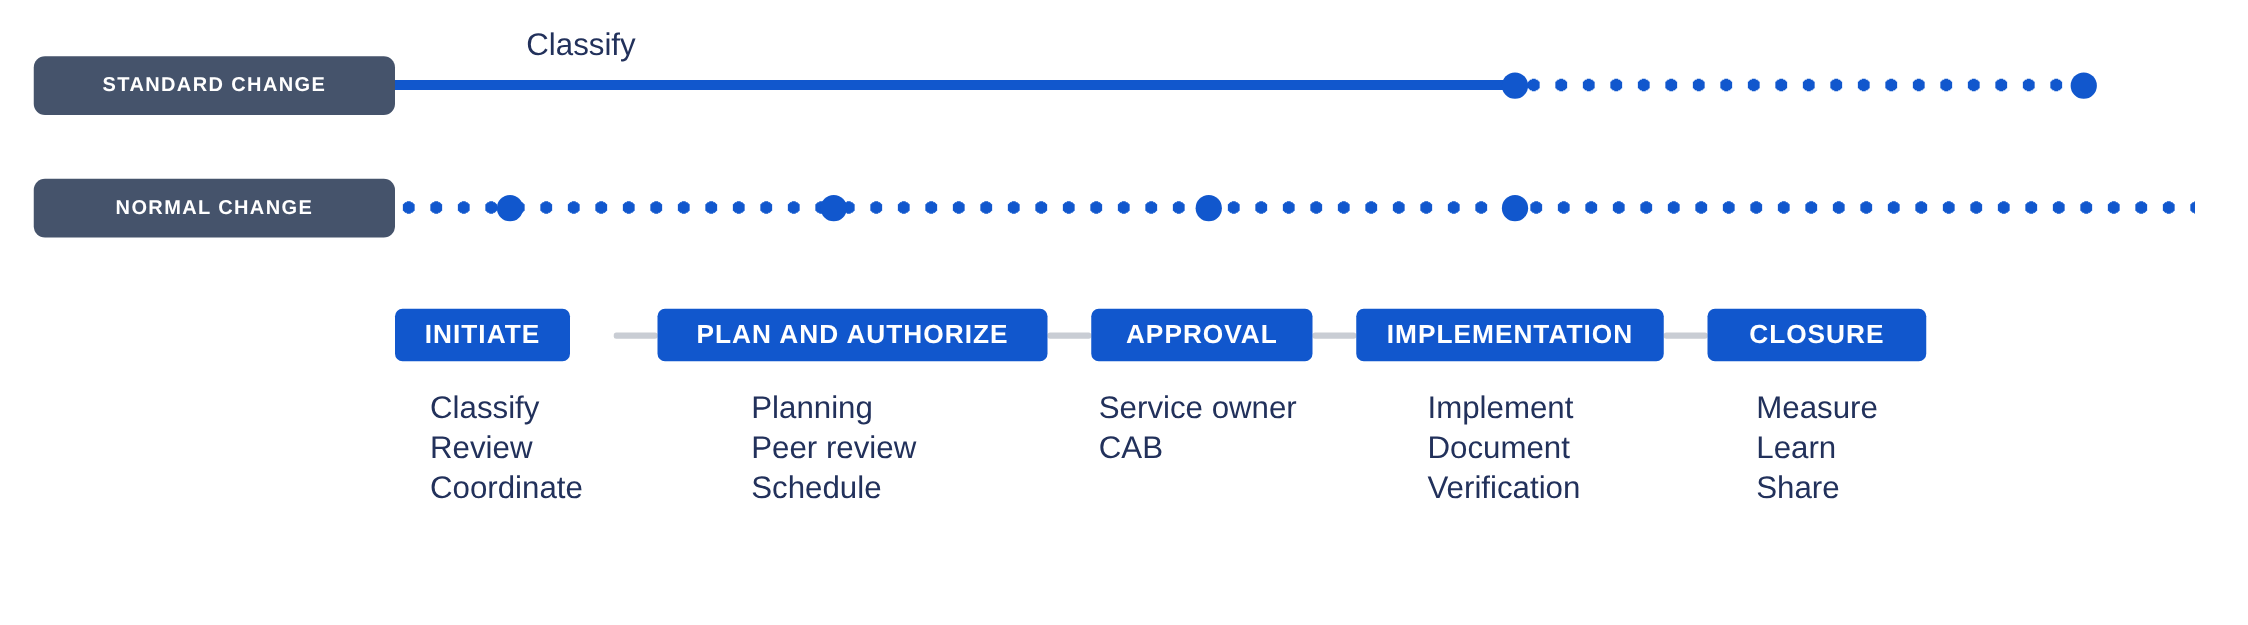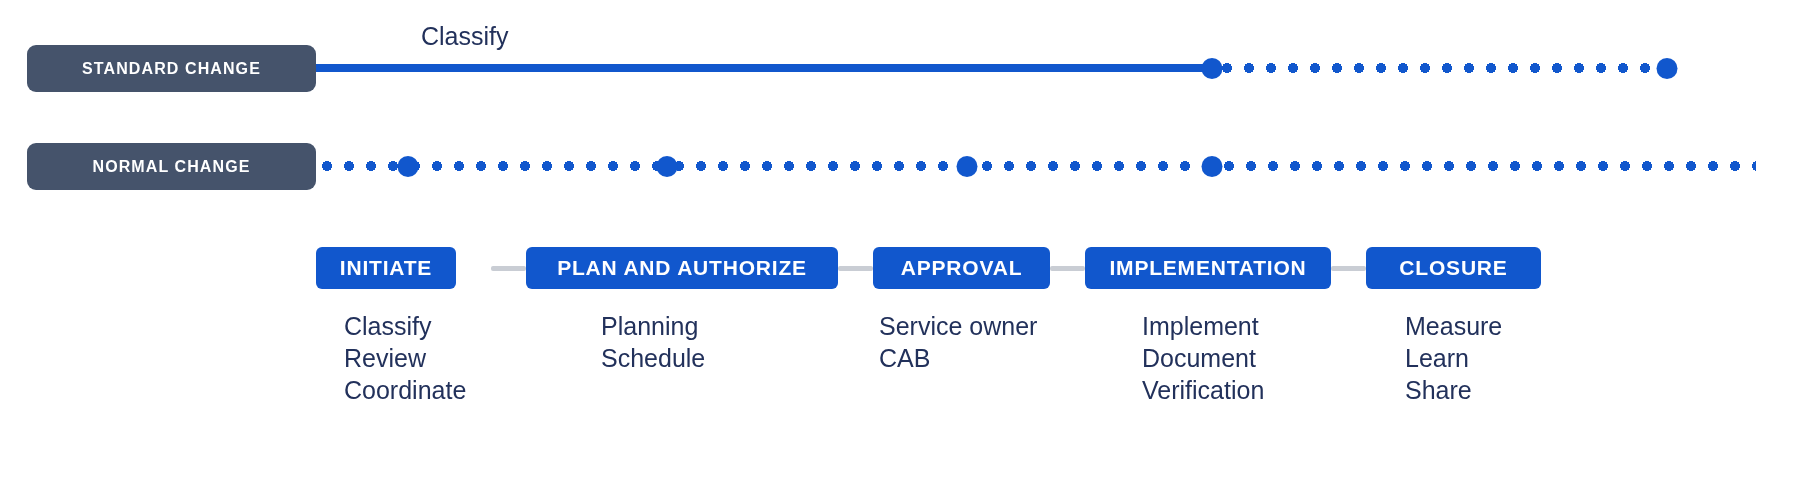--- a/index.html
+++ b/index.html
@@ -158,20 +158,21 @@
   </div>
 
   <div class="stage-items" style="left:344px; top:310px;">
     <div>Classify</div>
     <div>Review</div>
     <div>Coordinate</div>
   </div>
 
   <div class="stage-items" style="left:601px; top:310px;">
     <div>Planning</div>
+    <div>Peer review</div>
     <div>Schedule</div>
   </div>
 
   <div class="stage-items" style="left:879px; top:310px;">
     <div>Service owner</div>
     <div>CAB</div>
   </div>
 
   <div class="stage-items" style="left:1142px; top:310px;">
     <div>Implement</div>

